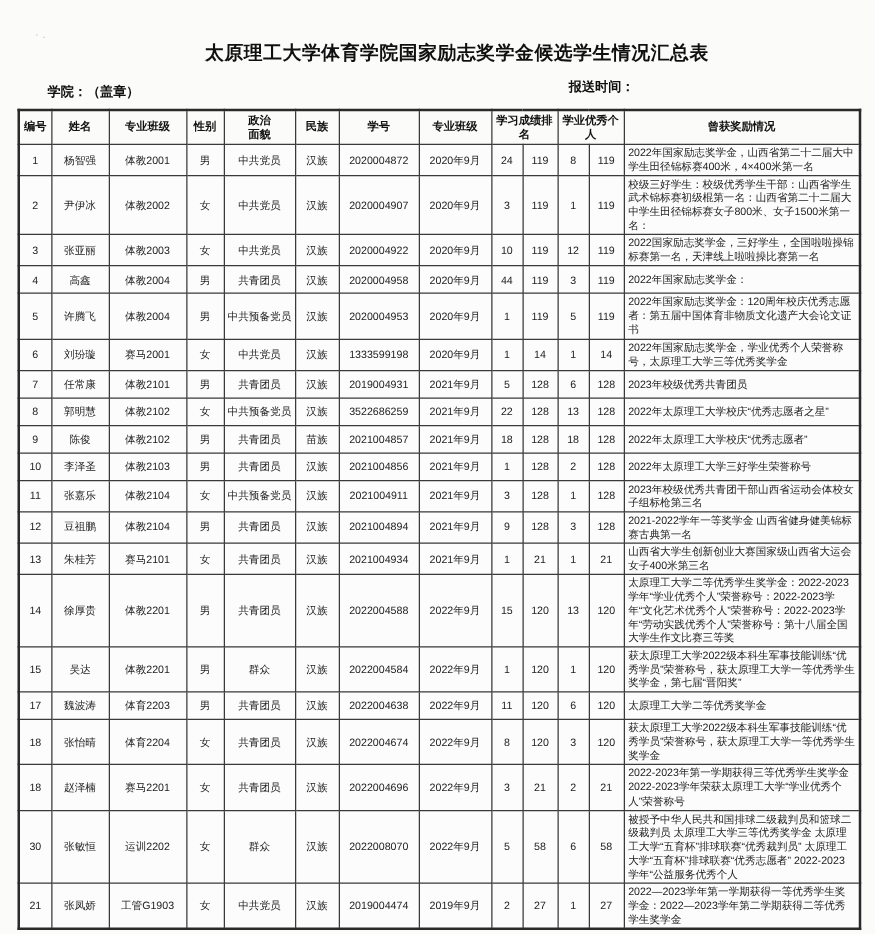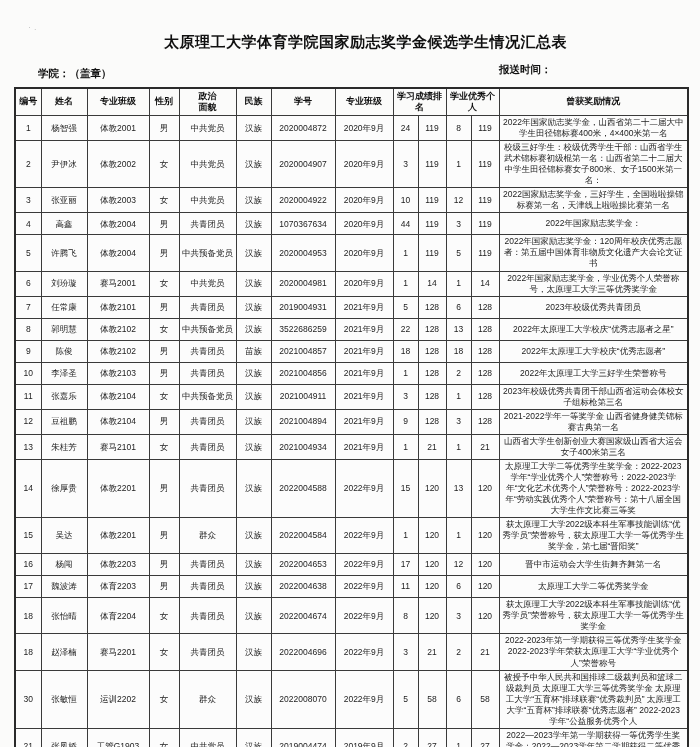--- a/index.html
+++ b/index.html
@@ -22,21 +22,21 @@
     letter-spacing:0.5px;
     padding-left:31px;
   }
   .meta-line{position:absolute;top:63px;left:0;right:0;height:16px;}
   .meta-college{
     position:absolute;left:38px;top:4px;
     font-size:10.5px;font-weight:bold;color:#101010;
   }
   .meta-time{
     position:absolute;left:455px;top:0;
-    font-size:10.5px;font-weight:bold;color:#101010;margin-left:44px;
+    font-size:10.5px;font-weight:bold;color:#101010;
   }
   table.roster{
     position:absolute;left:14px;top:87px;
     width:673px;
     border-collapse:collapse;
     table-layout:fixed;
     font-size:8.5px;
     color:#222;
     border:2px solid #2a2a2a;
   }
@@ -50,21 +50,21 @@
     overflow:hidden;
   }
   .roster thead th{
     font-size:9px;font-weight:bold;color:#111;
     height:24px;
     white-space:pre-line;
     background:#fbfbfa;
   }
   .roster tbody td{height:19px;background:#fcfcfc;}
   .roster td.awards{
-    text-align:center;
+    text-align:left;
     padding:1px 3px;
     line-height:1.3;
   }
   .roster td.num{letter-spacing:0px;}
   
   col.c-no{width:26px;} col.c-name{width:46px;} col.c-class{width:62px;}
   col.c-gender{width:30px;} col.c-politics{width:57px;} col.c-ethnic{width:35px;}
   col.c-sid{width:64px;} col.c-enroll{width:58px;}
   col.c-sr{width:25px;} col.c-st{width:28px;}
   col.c-cr{width:25px;} col.c-ct{width:28px;}
@@ -160,21 +160,21 @@
         <td class="num">119</td>
         <td class="awards">2022国家励志奖学金，三好学生，全国啦啦操锦标赛第一名，天津线上啦啦操比赛第一名</td>
       </tr>
       <tr>
         <td class="num">4</td>
         <td>高鑫</td>
         <td>体教2004</td>
         <td>男</td>
         <td>共青团员</td>
         <td>汉族</td>
-        <td class="num">1070367634</td>
+        <td class="num">2020004958</td>
         <td>2020年9月</td>
         <td class="num">44</td>
         <td class="num">119</td>
         <td class="num">3</td>
         <td class="num">119</td>
         <td class="awards">2022年国家励志奖学金：</td>
       </tr>
       <tr>
         <td class="num">5</td>
         <td>许腾飞</td>
@@ -190,21 +190,21 @@
         <td class="num">119</td>
         <td class="awards">2022年国家励志奖学金：120周年校庆优秀志愿者：第五届中国体育非物质文化遗产大会论文证书</td>
       </tr>
       <tr>
         <td class="num">6</td>
         <td>刘玢璇</td>
         <td>赛马2001</td>
         <td>女</td>
         <td>中共党员</td>
         <td>汉族</td>
-        <td class="num">2020004981</td>
+        <td class="num">1333599198</td>
         <td>2020年9月</td>
         <td class="num">1</td>
         <td class="num">14</td>
         <td class="num">1</td>
         <td class="num">14</td>
         <td class="awards">2022年国家励志奖学金，学业优秀个人荣誉称号，太原理工大学三等优秀奖学金</td>
       </tr>
       <tr>
         <td class="num">7</td>
         <td>任常康</td>
@@ -332,35 +332,20 @@
         <td>男</td>
         <td>群众</td>
         <td>汉族</td>
         <td class="num">2022004584</td>
         <td>2022年9月</td>
         <td class="num">1</td>
         <td class="num">120</td>
         <td class="num">1</td>
         <td class="num">120</td>
         <td class="awards">获太原理工大学2022级本科生军事技能训练“优秀学员”荣誉称号，获太原理工大学一等优秀学生奖学金，第七届“晋阳奖”</td>
-      </tr>
-      <tr>
-        <td class="num">16</td>
-        <td>杨闯</td>
-        <td>体教2203</td>
-        <td>男</td>
-        <td>共青团员</td>
-        <td>汉族</td>
-        <td class="num">2022004653</td>
-        <td>2022年9月</td>
-        <td class="num">17</td>
-        <td class="num">120</td>
-        <td class="num">12</td>
-        <td class="num">120</td>
-        <td class="awards">晋中市运动会大学生街舞齐舞第一名</td>
       </tr>
       <tr>
         <td class="num">17</td>
         <td>魏波涛</td>
         <td>体育2203</td>
         <td>男</td>
         <td>共青团员</td>
         <td>汉族</td>
         <td class="num">2022004638</td>
         <td>2022年9月</td>

